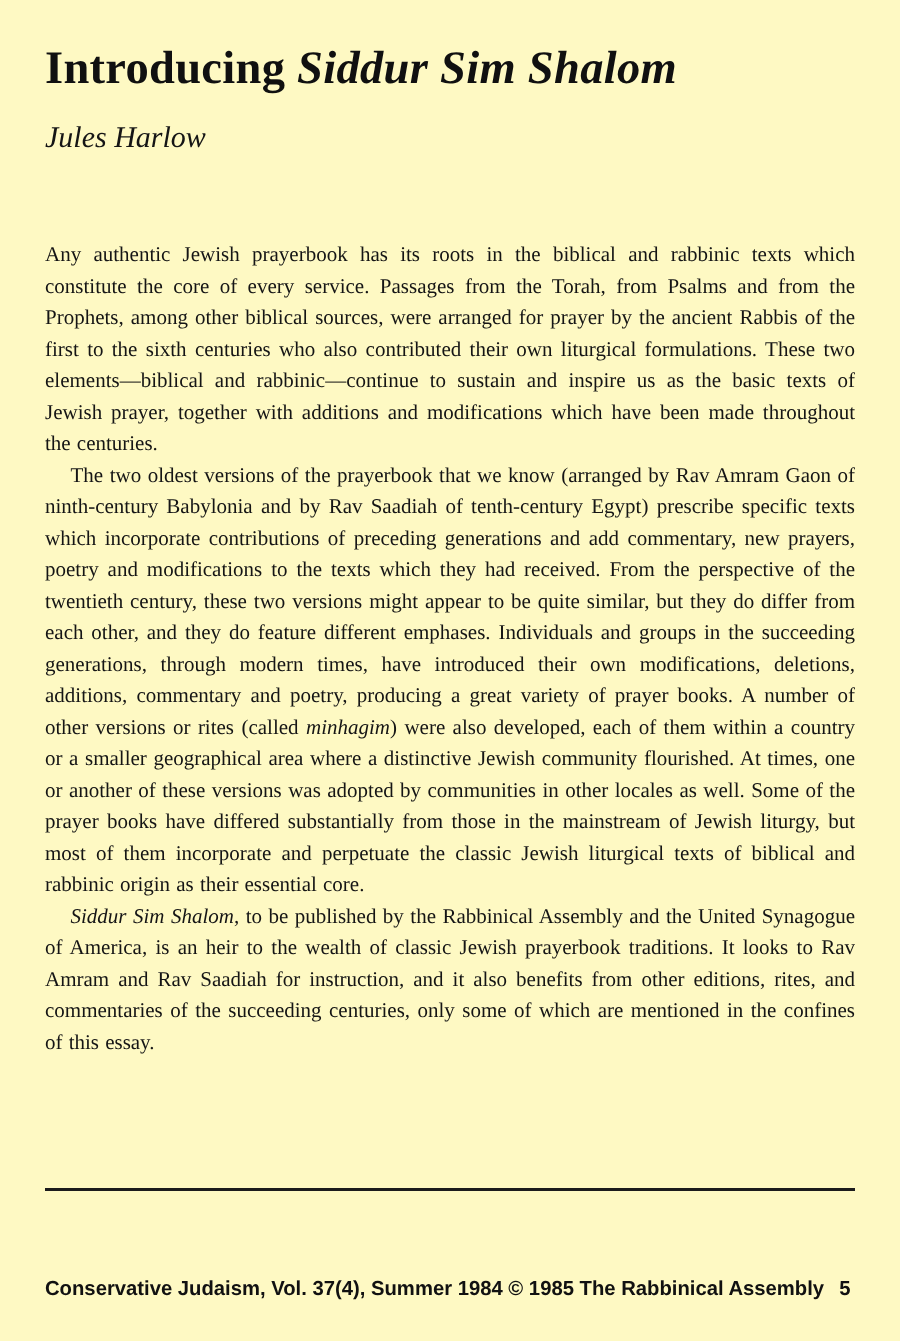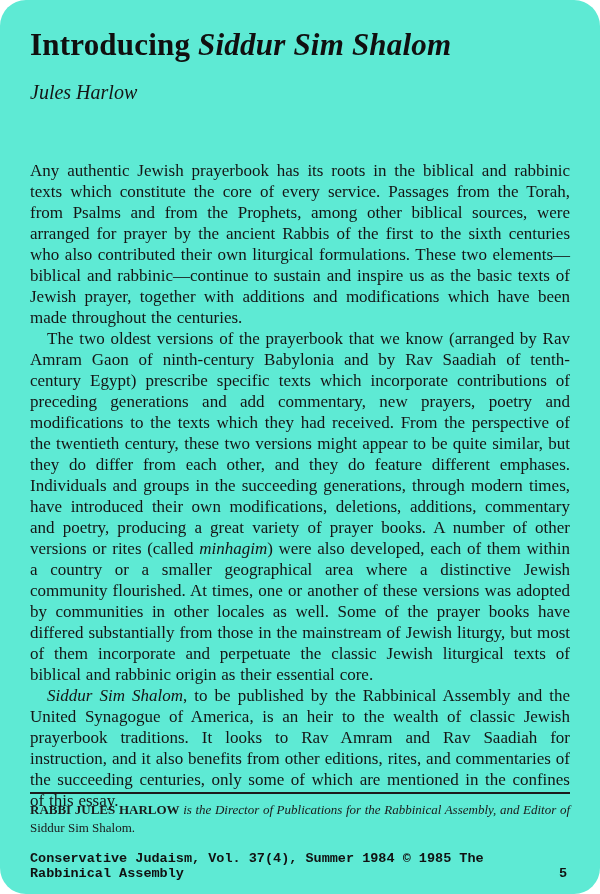--- a/index.html
+++ b/index.html
@@ -4,42 +4,42 @@
 <style>
   html, body { margin: 0; padding: 0; }
   body {
     width: 600px; height: 894px;
     background: #ffffff;
     color: #151515;
     font-family: "Liberation Serif", "DejaVu Serif", serif;
     position: relative;
     overflow: hidden;
   }
-  .page { position: absolute; inset: 0; background: #5eead4; border-radius: 26px; }
+  .page { position: absolute; inset: 0; background: #fef9c3; }
 
   h1.title {
     position: absolute; left: 30px; top: 27px; width: 545px;
     margin: 0;
     font-size: 31px; font-weight: bold;
     letter-spacing: 0.2px;
     color: #101010;
     white-space: nowrap;
   }
   h1.title em { font-style: italic; }
 
   .author {
     position: absolute; left: 30px; top: 81px;
     font-style: italic;
     font-size: 20px;
     color: #151515;
   }
 
   .body {
     position: absolute; left: 30px; top: 160px; width: 540px;
-    font-size: 17px; line-height: 21px;
+    font-size: 14px; line-height: 21px;
     text-align: justify;
     word-spacing: 0.6px;
   }
   .para { margin: 0; }
   .para.indent { text-indent: 17px; }
   .para em { font-style: italic; }
 
   .footnote-block {
     position: absolute; left: 30px; top: 792px; width: 540px;
   }
@@ -51,22 +51,22 @@
   .footnote {
     margin: 0;
     font-size: 13px; line-height: 18px;
     text-align: justify;
     color: #1a1a1a;
   }
   .footnote em { font-style: italic; }
 
   .pagefooter {
     position: absolute; left: 30px; top: 851px; width: 540px;
-    display: flex; justify-content: space-between; align-items: flex-end;
-    font-family: Liberation Mono, monospace;
+    display: flex; justify-content: space-between; align-items: flex-start;
+    font-family: Liberation Sans, sans-serif;
     font-weight: bold;
     font-size: 13.5px;
     color: #111111;
   }
   .pagefooter .pageno { padding-right: 3px; }
 </style>
 </head>
 <body>
 
 <div class="page">
@@ -76,21 +76,20 @@
   <div class="author">Jules Harlow</div>
 
   <div class="body" id="article-body">
       <p class="para"><span>Any authentic Jewish prayerbook has its roots in the biblical and rabbinic texts which constitute the core of every service. Passages from the Torah, from Psalms and from the Prophets, among other biblical sources, were arranged for prayer by the ancient Rabbis of the first to the sixth centuries who also contributed their own liturgical formulations. These two elements—biblical and rabbinic—continue to sustain and inspire us as the basic texts of Jewish prayer, together with additions and modifications which have been made throughout the centuries.</span></p>
       <p class="para indent"><span>The two oldest versions of the prayerbook that we know (arranged by Rav Amram Gaon of ninth-century Babylonia and by Rav Saadiah of tenth-century Egypt) prescribe specific texts which incorporate contributions of preceding generations and add commentary, new prayers, poetry and modifications to the texts which they had received. From the perspective of the twentieth century, these two versions might appear to be quite similar, but they do differ from each other, and they do feature different emphases. Individuals and groups in the succeeding generations, through modern times, have introduced their own modifications, deletions, additions, commentary and poetry, producing a great variety of prayer books. A number of other versions or rites (called </span><em>minhagim</em><span>) were also developed, each of them within a country or a smaller geographical area where a distinctive Jewish community flourished. At times, one or another of these versions was adopted by communities in other locales as well. Some of the prayer books have differed substantially from those in the mainstream of Jewish liturgy, but most of them incorporate and perpetuate the classic Jewish liturgical texts of biblical and rabbinic origin as their essential core.</span></p>
       <p class="para indent"><em>Siddur Sim Shalom</em><span>, to be published by the Rabbinical Assembly and the United Synagogue of America, is an heir to the wealth of classic Jewish prayerbook traditions. It looks to Rav Amram and Rav Saadiah for instruction, and it also benefits from other editions, rites, and commentaries of the succeeding centuries, only some of which are mentioned in the confines of this essay.</span></p>
     </div>
 
   <div class="footnote-block">
     <hr class="rule">
-    <p class="footnote" id="footnote"><span style="font-weight: bold;">RABBI JULES HARLOW</span><em> is the Director of Publications for the Rabbinical Assembly, and Editor of </em><span>Siddur Sim Shalom.</span></p>
   </div>
 
   <div class="pagefooter">
     <span>Conservative Judaism, Vol. 37(4), Summer 1984 © 1985 The Rabbinical Assembly</span>
     <span class="pageno">5</span>
   </div>
 
 </div>
 
 </body></html>

